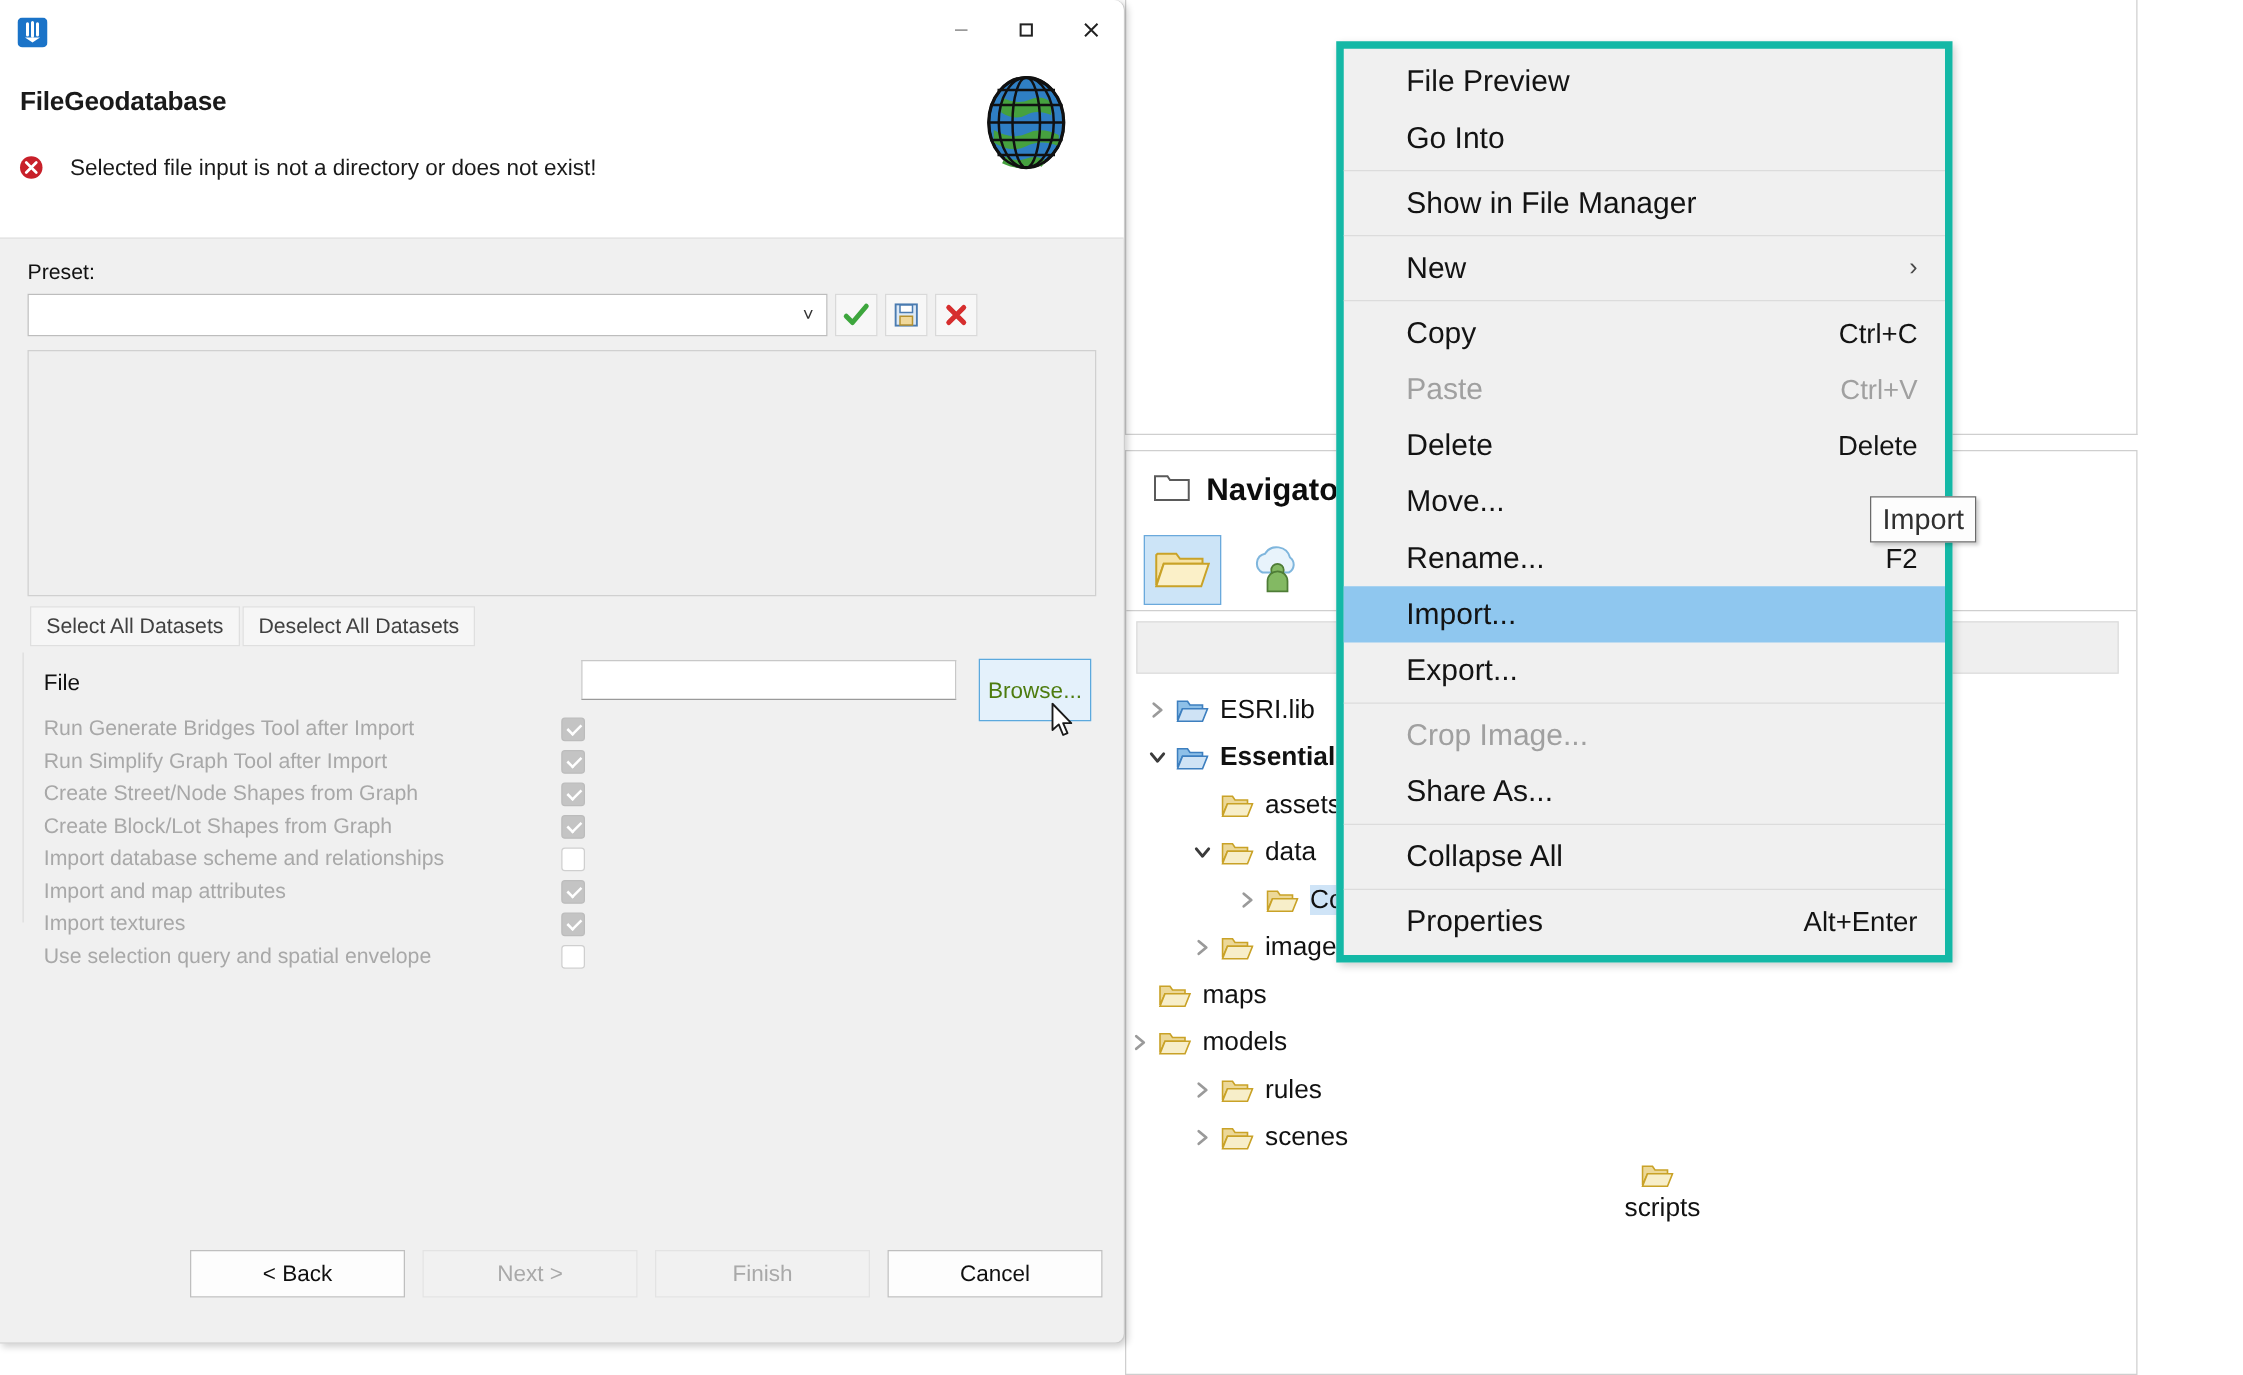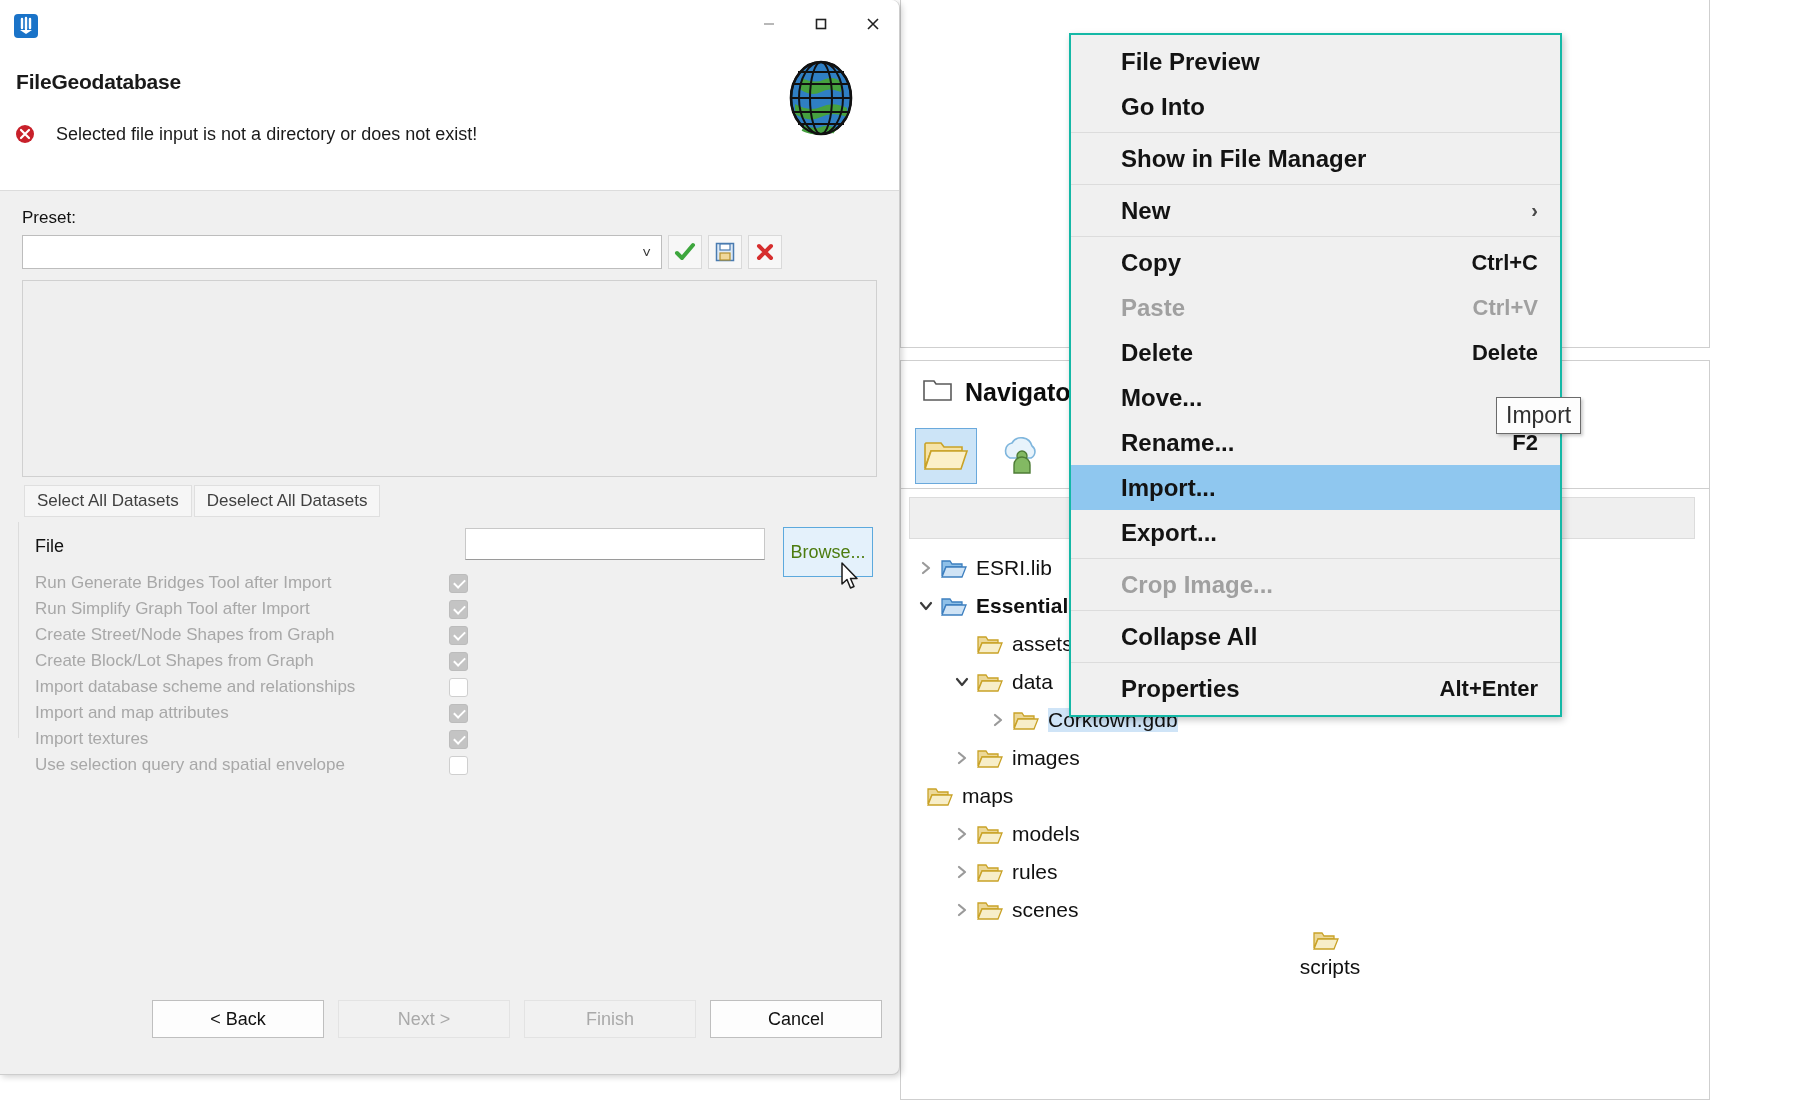--- a/index.html
+++ b/index.html
@@ -141,23 +141,23 @@
   .tw svg{display:block;}
   .tfold{width:26px;height:22px;margin-right:9px;flex:0 0 26px;}
   .tlabel{font-size:21px;color:#111;white-space:nowrap;}
   .tlabel.bold{font-weight:bold;}
   .tr.selected .tlabel{background:#cfe4f7;}
   .vrule{position:absolute;top:0;bottom:0;width:1px;background:#d4d4d4;}
 
   
   .ctxmenu{
     position:absolute;left:1069px;top:33px;width:493px;
-    background:#f0f0f0;border:2px solid #14b8a6;
+    background:#f0f0f0;border:6px solid #14b8a6;
     box-shadow:2px 3px 7px rgba(0,0,0,.22);
-    box-sizing:border-box;padding:4px 0;font-weight:bold;
+    box-sizing:border-box;padding:4px 0;
   }
   .mi{position:relative;height:45px;display:flex;align-items:center;}
   .mi-label{position:absolute;left:50px;font-size:24px;color:#131313;white-space:nowrap;}
   .mi.dim .mi-label{color:#a0a0a0;}
   .mi-acc{position:absolute;right:22px;font-size:22px;color:#131313;}
   .mi.dim .mi-acc{color:#a0a0a0;}
   .mi-sub{position:absolute;right:22px;font-size:20px;color:#4a4a4a;}
   .mi.hl{background:#8fc7ef;}
   .msep{height:1px;background:#dcdcdc;margin:3px 0;}
   .tooltip{
@@ -285,21 +285,21 @@
             <span class="tlabel">images</span>
           </div>
           <div class="tr" style="">
             <span class="tw"></span>
             <span class="tfold"><svg width="26" height="22" viewBox="0 0 26 22">
                 <path d="M1,4 L9,4 L11,7 L21,7 L21,10 L5,10 L1,19 Z" fill="#ecd898" stroke="#c9a227" stroke-width="1.3"></path>
                 <path d="M5,10 L25,10 L21,20 L1,20 Z" fill="#f7eec9" stroke="#c9a227" stroke-width="1.3"></path>
               </svg></span>
             <span class="tlabel">maps</span>
           </div>
-          <div class="tr" style="padding-left: 50px;">
+          <div class="tr" style="">
             <span class="tw">
               <svg width="16" height="16" viewBox="0 0 16 16">
                 <path d="M5,3 L11,8 L5,13" fill="none" stroke="#9a9a9a" stroke-width="2.2" stroke-linecap="round" stroke-linejoin="round"></path>
               </svg>
             </span>
             <span class="tfold"><svg width="26" height="22" viewBox="0 0 26 22">
                 <path d="M1,4 L9,4 L11,7 L21,7 L21,10 L5,10 L1,19 Z" fill="#ecd898" stroke="#c9a227" stroke-width="1.3"></path>
                 <path d="M5,10 L25,10 L21,20 L1,20 Z" fill="#f7eec9" stroke="#c9a227" stroke-width="1.3"></path>
               </svg></span>
             <span class="tlabel">models</span>
@@ -378,20 +378,23 @@
       </div>
       <div class="mi hl">
         <span class="mi-label">Import...</span>
       </div>
       <div class="mi">
         <span class="mi-label">Export...</span>
       </div>
       <div class="msep"></div>
       <div class="mi dim">
         <span class="mi-label">Crop Image...</span>
+      </div>
+      <div class="mi">
+        <span class="mi-label">Share As...</span>
       </div>
       <div class="msep"></div>
       <div class="mi">
         <span class="mi-label">Collapse All</span>
       </div>
       <div class="msep"></div>
       <div class="mi">
         <span class="mi-label">Properties</span>
         <span class="mi-acc">Alt+Enter</span>
       </div>

